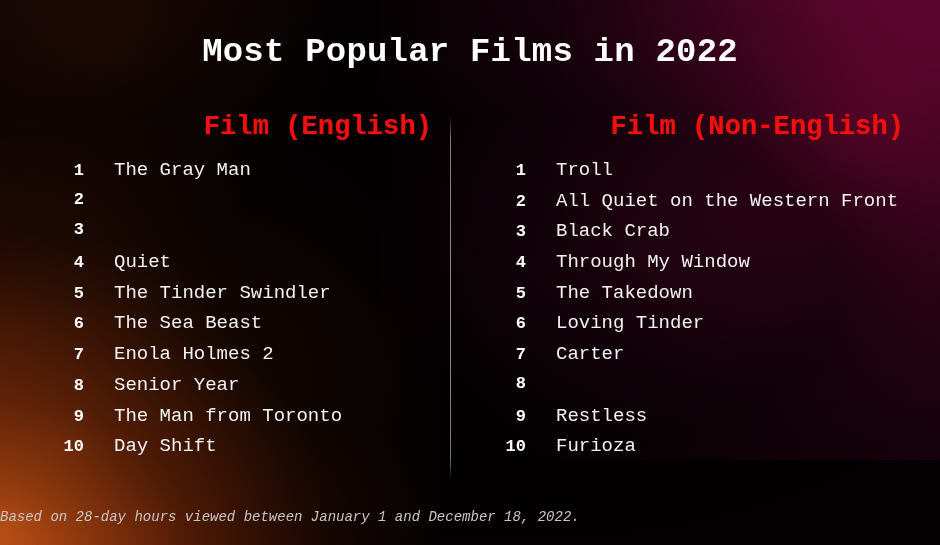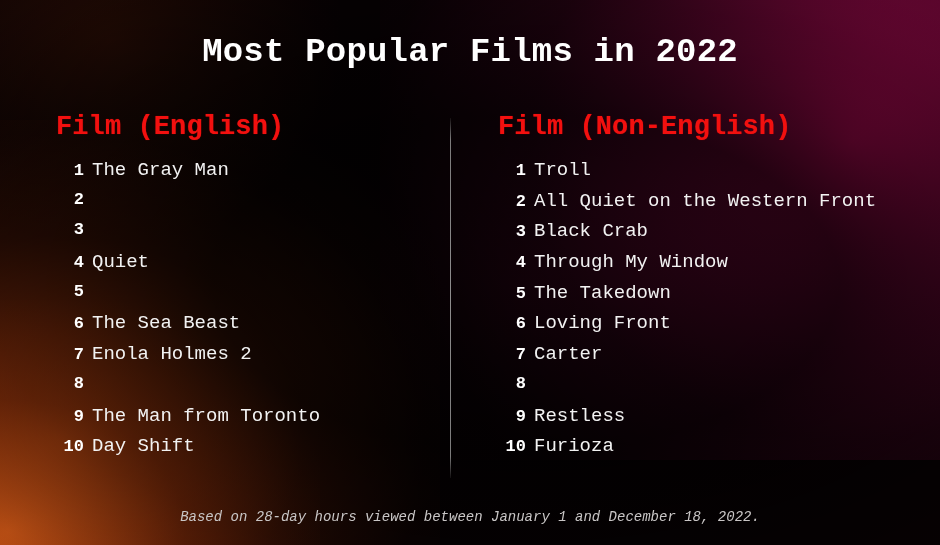--- a/index.html
+++ b/index.html
@@ -106,20 +106,21 @@
   #col-left  { left: 52px;  width: 380px; }
   #col-right { left: 494px; width: 410px; }
 
   .col-header {
     color: #f2100f;
     font-size: 27px;
     font-weight: bold;
     letter-spacing: 0.1px;
     margin: 0 0 17px 4px;
     text-shadow: 0 0 1px rgba(242,16,15,0.6);
+    text-align: right;
   }
 
   ol.film-list {
     list-style: none;
     margin: 0;
     padding: 0;
   }
 
   li.film-row {
     display: flex;
@@ -130,21 +131,21 @@
   .rank {
     width: 32px;
     flex: 0 0 32px;
     text-align: right;
     color: #ffffff;
     font-size: 17px;
     font-weight: bold;
   }
 
   .film-title {
-    margin-left: 8px;
+    margin-left: 30px;
     color: #f2f2f2;
     font-size: 19px;
     font-weight: normal;
     white-space: nowrap;
   }
 
   #divider {
     position: absolute;
     left: 450px;
     top: 118px;
@@ -156,21 +157,20 @@
         rgba(160,160,160,0.88) 50%,
         rgba(150,150,150,0.82) 94%,
         rgba(120,120,120,0.12) 100%);
   }
 
   #footnote {
     position: absolute;
     bottom: 20px;
     left: 0;
     width: 100%;
-    text-align: center;
     color: #c9c6c6;
     font-size: 14px;
     font-style: italic;
   }
 </style>
 </head>
 <body>
 
 <div id="card">
 
@@ -199,31 +199,33 @@
         </li>
         <li class="film-row">
           <span class="rank">3</span>
         </li>
         <li class="film-row">
           <span class="rank">4</span>
           <span class="film-title">Quiet</span>
         </li>
         <li class="film-row">
           <span class="rank">5</span>
+          <span class="film-title">The Tinder Swindler</span>
         </li>
         <li class="film-row">
           <span class="rank">6</span>
           <span class="film-title">The Sea Beast</span>
         </li>
         <li class="film-row">
           <span class="rank">7</span>
           <span class="film-title">Enola Holmes 2</span>
         </li>
         <li class="film-row">
           <span class="rank">8</span>
+          <span class="film-title">Senior Year</span>
         </li>
         <li class="film-row">
           <span class="rank">9</span>
           <span class="film-title">The Man from Toronto</span>
         </li>
         <li class="film-row">
           <span class="rank">10</span>
           <span class="film-title">Day Shift</span>
         </li>
       </ol>
@@ -247,21 +249,21 @@
         <li class="film-row">
           <span class="rank">4</span>
           <span class="film-title">Through My Window</span>
         </li>
         <li class="film-row">
           <span class="rank">5</span>
           <span class="film-title">The Takedown</span>
         </li>
         <li class="film-row">
           <span class="rank">6</span>
-          <span class="film-title">Loving Front</span>
+          <span class="film-title">Loving Tinder</span>
         </li>
         <li class="film-row">
           <span class="rank">7</span>
           <span class="film-title">Carter</span>
         </li>
         <li class="film-row">
           <span class="rank">8</span>
         </li>
         <li class="film-row">
           <span class="rank">9</span>

